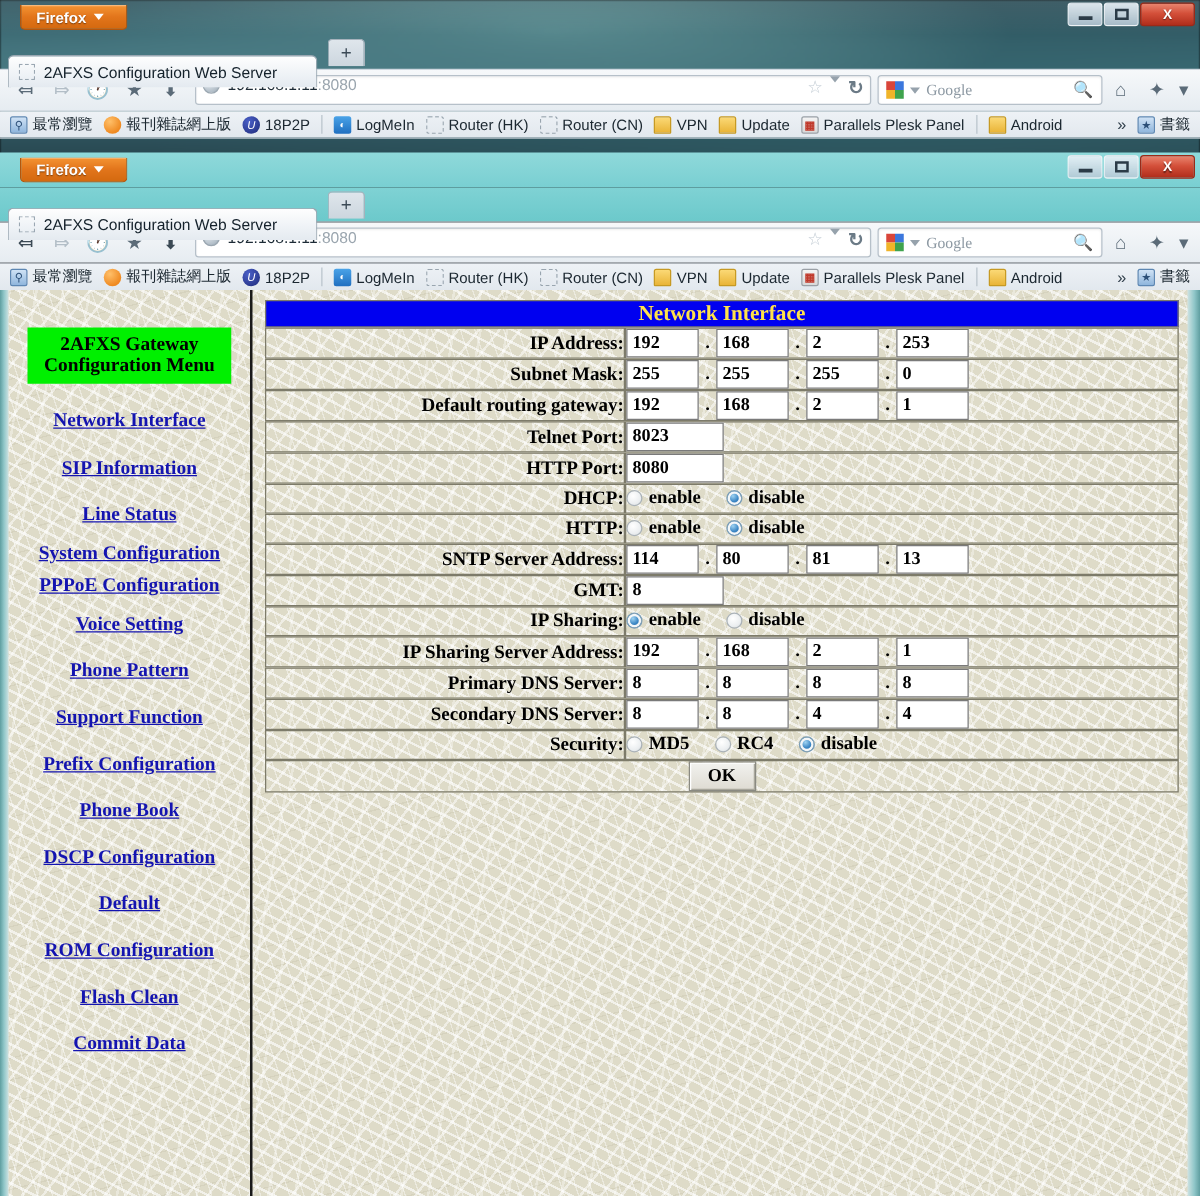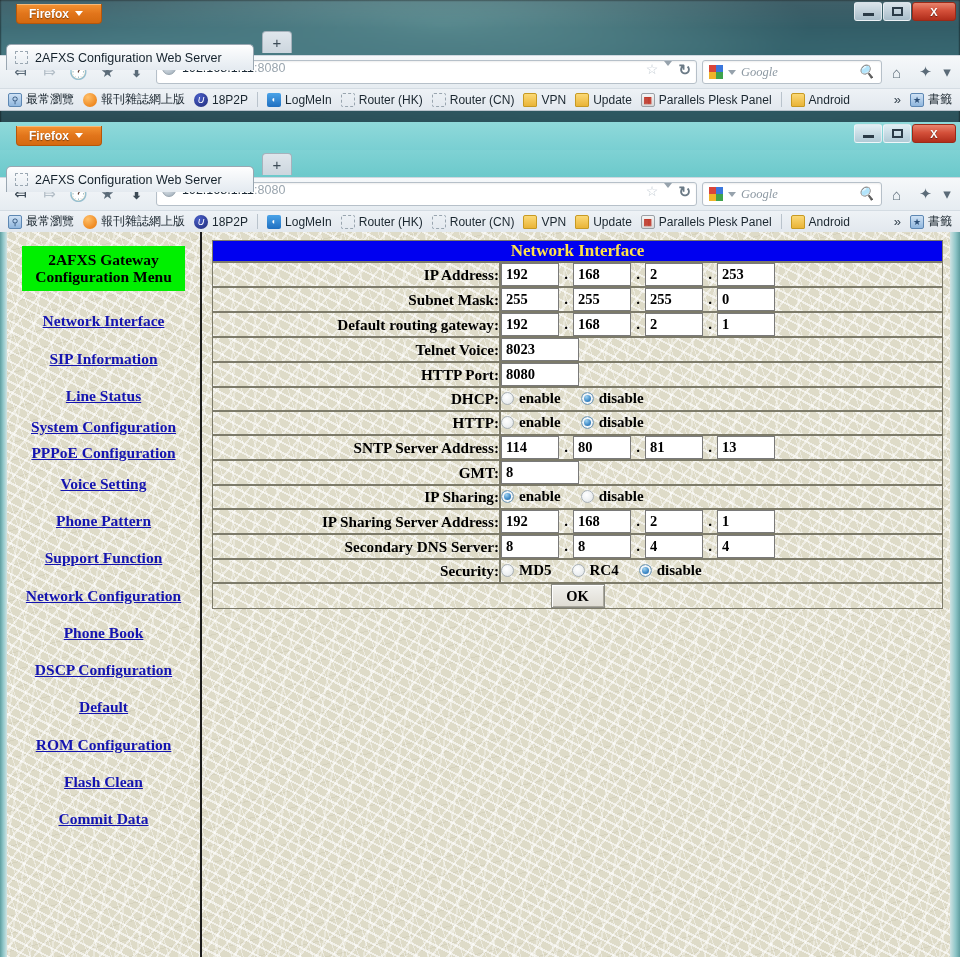--- a/index.html
+++ b/index.html
@@ -113,21 +113,21 @@
   }
   .urltext .port { color: #9aa5ae; }
   .urlbar .spacer { flex: 1; }
   .star { color: #c3ccd4; font-size: 14px; }
   .dd { width: 0;height:0;border-left:4px solid transparent;border-right:4px solid transparent;border-top:5px solid #96a2ac; }
   .reload { color: #6b7a86; font-size: 15px; font-weight: bold; }
   .searchbar {
     width: 180px; height: 24px; display: flex; align-items: center; gap: 5px;
     padding: 0 6px; background: #fff; border: 1px solid #b6c0c9; border-radius: 3px;
     box-shadow: inset 0 1px 2px rgba(0,0,0,.07);
-    font-size: 12.5px; font-style: italic; color: #8d99a3;
+    font-size: 12.5px; color: #8d99a3;
     font-family: "Liberation Serif", serif;
   }
   .gicon { width: 14px; height: 14px; flex: none; position: relative; }
   .gicon i { position: absolute; width: 7px; height: 7px; display:block; }
   .gicon .r { background:#d9453a; left:0; top:0; }
   .gicon .b { background:#3b77dd; left:7px; top:0; }
   .gicon .y { background:#f0b429; left:0; top:7px; }
   .gicon .g { background:#3fa34d; left:7px; top:7px; }
   .searchbar .sp { flex: 1; }
   .magnify { color: #4a7fd4; font-size: 13px; font-weight: bold; }
@@ -175,21 +175,21 @@
       repeating-linear-gradient(-14deg, rgba(180,175,150,.20) 0 1px, rgba(0,0,0,0) 1px 17px),
       repeating-linear-gradient(100deg, rgba(255,255,255,.35) 0 2px, rgba(255,255,255,0) 2px 21px);
   }
 
   .sidebar {
     position: absolute; left: 7px; top: 0; width: 193px; height: 725px;
     padding-top: 10px;
     text-align: center;
   }
   .menu-title {
-    margin: 4px auto 12px; width: 163px; padding: 6px 2px;
+    margin: 20px auto 12px; width: 163px; padding: 6px 2px;
     background: #00f000;
     font-family: "Liberation Serif", serif;
     font-weight: bold; font-size: 15.5px; color: #000; line-height: 1.08;
   }
   .menu-link {
     display: block; margin: 0 auto 0; padding: 10px 4px 11px;
     font-family: "Liberation Serif", serif;
     font-size: 15.5px; font-weight: bold; color: #1414b0;
     text-decoration: underline; line-height: 1.05; cursor: pointer;
   }
@@ -507,21 +507,21 @@
         <div>Configuration Menu</div>
       </div>
       <a class="menu-link">Network Interface</a>
       <a class="menu-link">SIP Information</a>
       <a class="menu-link">Line Status</a>
       <a class="menu-link two">System Configuration</a>
       <a class="menu-link two">PPPoE Configuration</a>
       <a class="menu-link">Voice Setting</a>
       <a class="menu-link">Phone Pattern</a>
       <a class="menu-link">Support Function</a>
-      <a class="menu-link">Network Configuration</a>
+      <a class="menu-link">Prefix Configuration</a>
       <a class="menu-link">Phone Book</a>
       <a class="menu-link">DSCP Configuration</a>
       <a class="menu-link">Default</a>
       <a class="menu-link">ROM Configuration</a>
       <a class="menu-link">Flash Clean</a>
       <a class="menu-link">Commit Data</a>
     </div>
 
     <div class="vsplit"></div>
 
@@ -539,21 +539,21 @@
             </tr>
             <tr>
               <td class="lbl">Subnet Mask:</td>
               <td class="val"><input class="txt quad" type="text" value="255" style=""><span class="dot">.</span><input class="txt quad" type="text" value="255" style=""><span class="dot">.</span><input class="txt quad" type="text" value="255" style=""><span class="dot">.</span><input class="txt quad" type="text" value="0" style=""></td>
             </tr>
             <tr>
               <td class="lbl">Default routing gateway:</td>
               <td class="val"><input class="txt quad" type="text" value="192" style=""><span class="dot">.</span><input class="txt quad" type="text" value="168" style=""><span class="dot">.</span><input class="txt quad" type="text" value="2" style=""><span class="dot">.</span><input class="txt quad" type="text" value="1" style=""></td>
             </tr>
             <tr>
-              <td class="lbl">Telnet Voice:</td>
+              <td class="lbl">Telnet Port:</td>
               <td class="val"><input class="txt single" type="text" value="8023" style=""></td>
             </tr>
             <tr>
               <td class="lbl">HTTP Port:</td>
               <td class="val"><input class="txt single" type="text" value="8080" style=""></td>
             </tr>
             <tr>
               <td class="lbl">DHCP:</td>
               <td class="val">
                 <div class="radio-group">
@@ -602,20 +602,24 @@
                   <label class="radio-opt">
                     <span class="radio"></span>
                     <span class="rl">disable</span>
                   </label>
                 </div>
               </td>
             </tr>
             <tr>
               <td class="lbl">IP Sharing Server Address:</td>
               <td class="val"><input class="txt quad" type="text" value="192" style=""><span class="dot">.</span><input class="txt quad" type="text" value="168" style=""><span class="dot">.</span><input class="txt quad" type="text" value="2" style=""><span class="dot">.</span><input class="txt quad" type="text" value="1" style=""></td>
+            </tr>
+            <tr>
+              <td class="lbl">Primary DNS Server:</td>
+              <td class="val"><input class="txt quad" type="text" value="8" style=""><span class="dot">.</span><input class="txt quad" type="text" value="8" style=""><span class="dot">.</span><input class="txt quad" type="text" value="8" style=""><span class="dot">.</span><input class="txt quad" type="text" value="8" style=""></td>
             </tr>
             <tr>
               <td class="lbl">Secondary DNS Server:</td>
               <td class="val"><input class="txt quad" type="text" value="8" style=""><span class="dot">.</span><input class="txt quad" type="text" value="8" style=""><span class="dot">.</span><input class="txt quad" type="text" value="4" style=""><span class="dot">.</span><input class="txt quad" type="text" value="4" style=""></td>
             </tr>
             <tr>
               <td class="lbl">Security:</td>
               <td class="val">
                 <div class="radio-group">
                   <label class="radio-opt">

